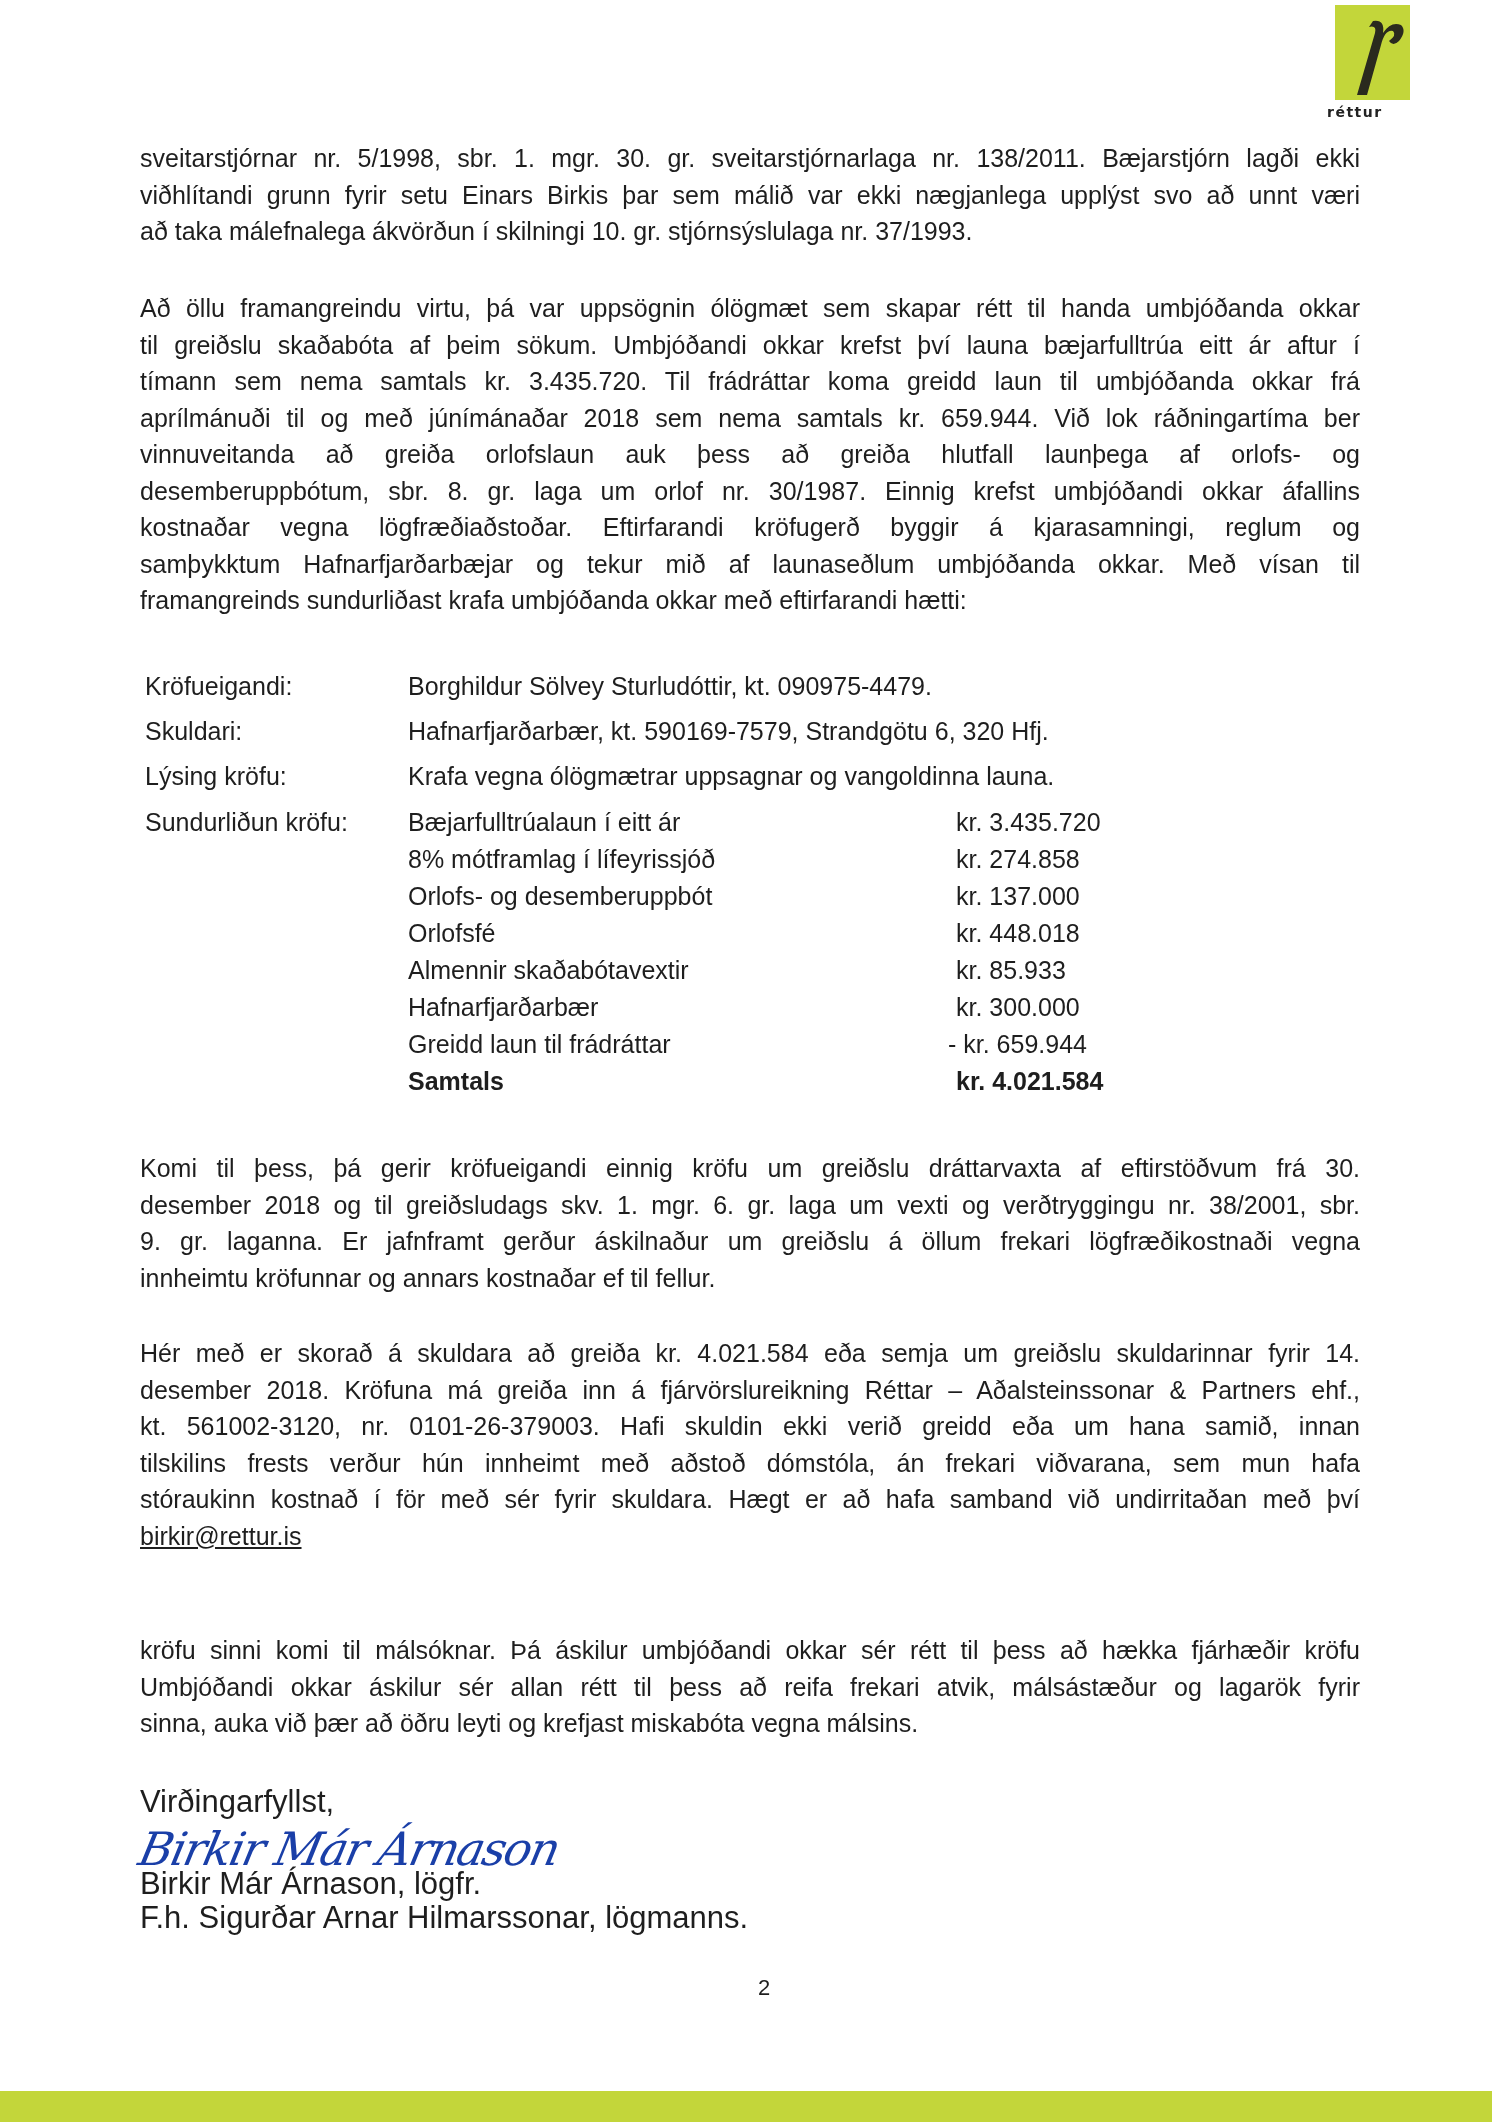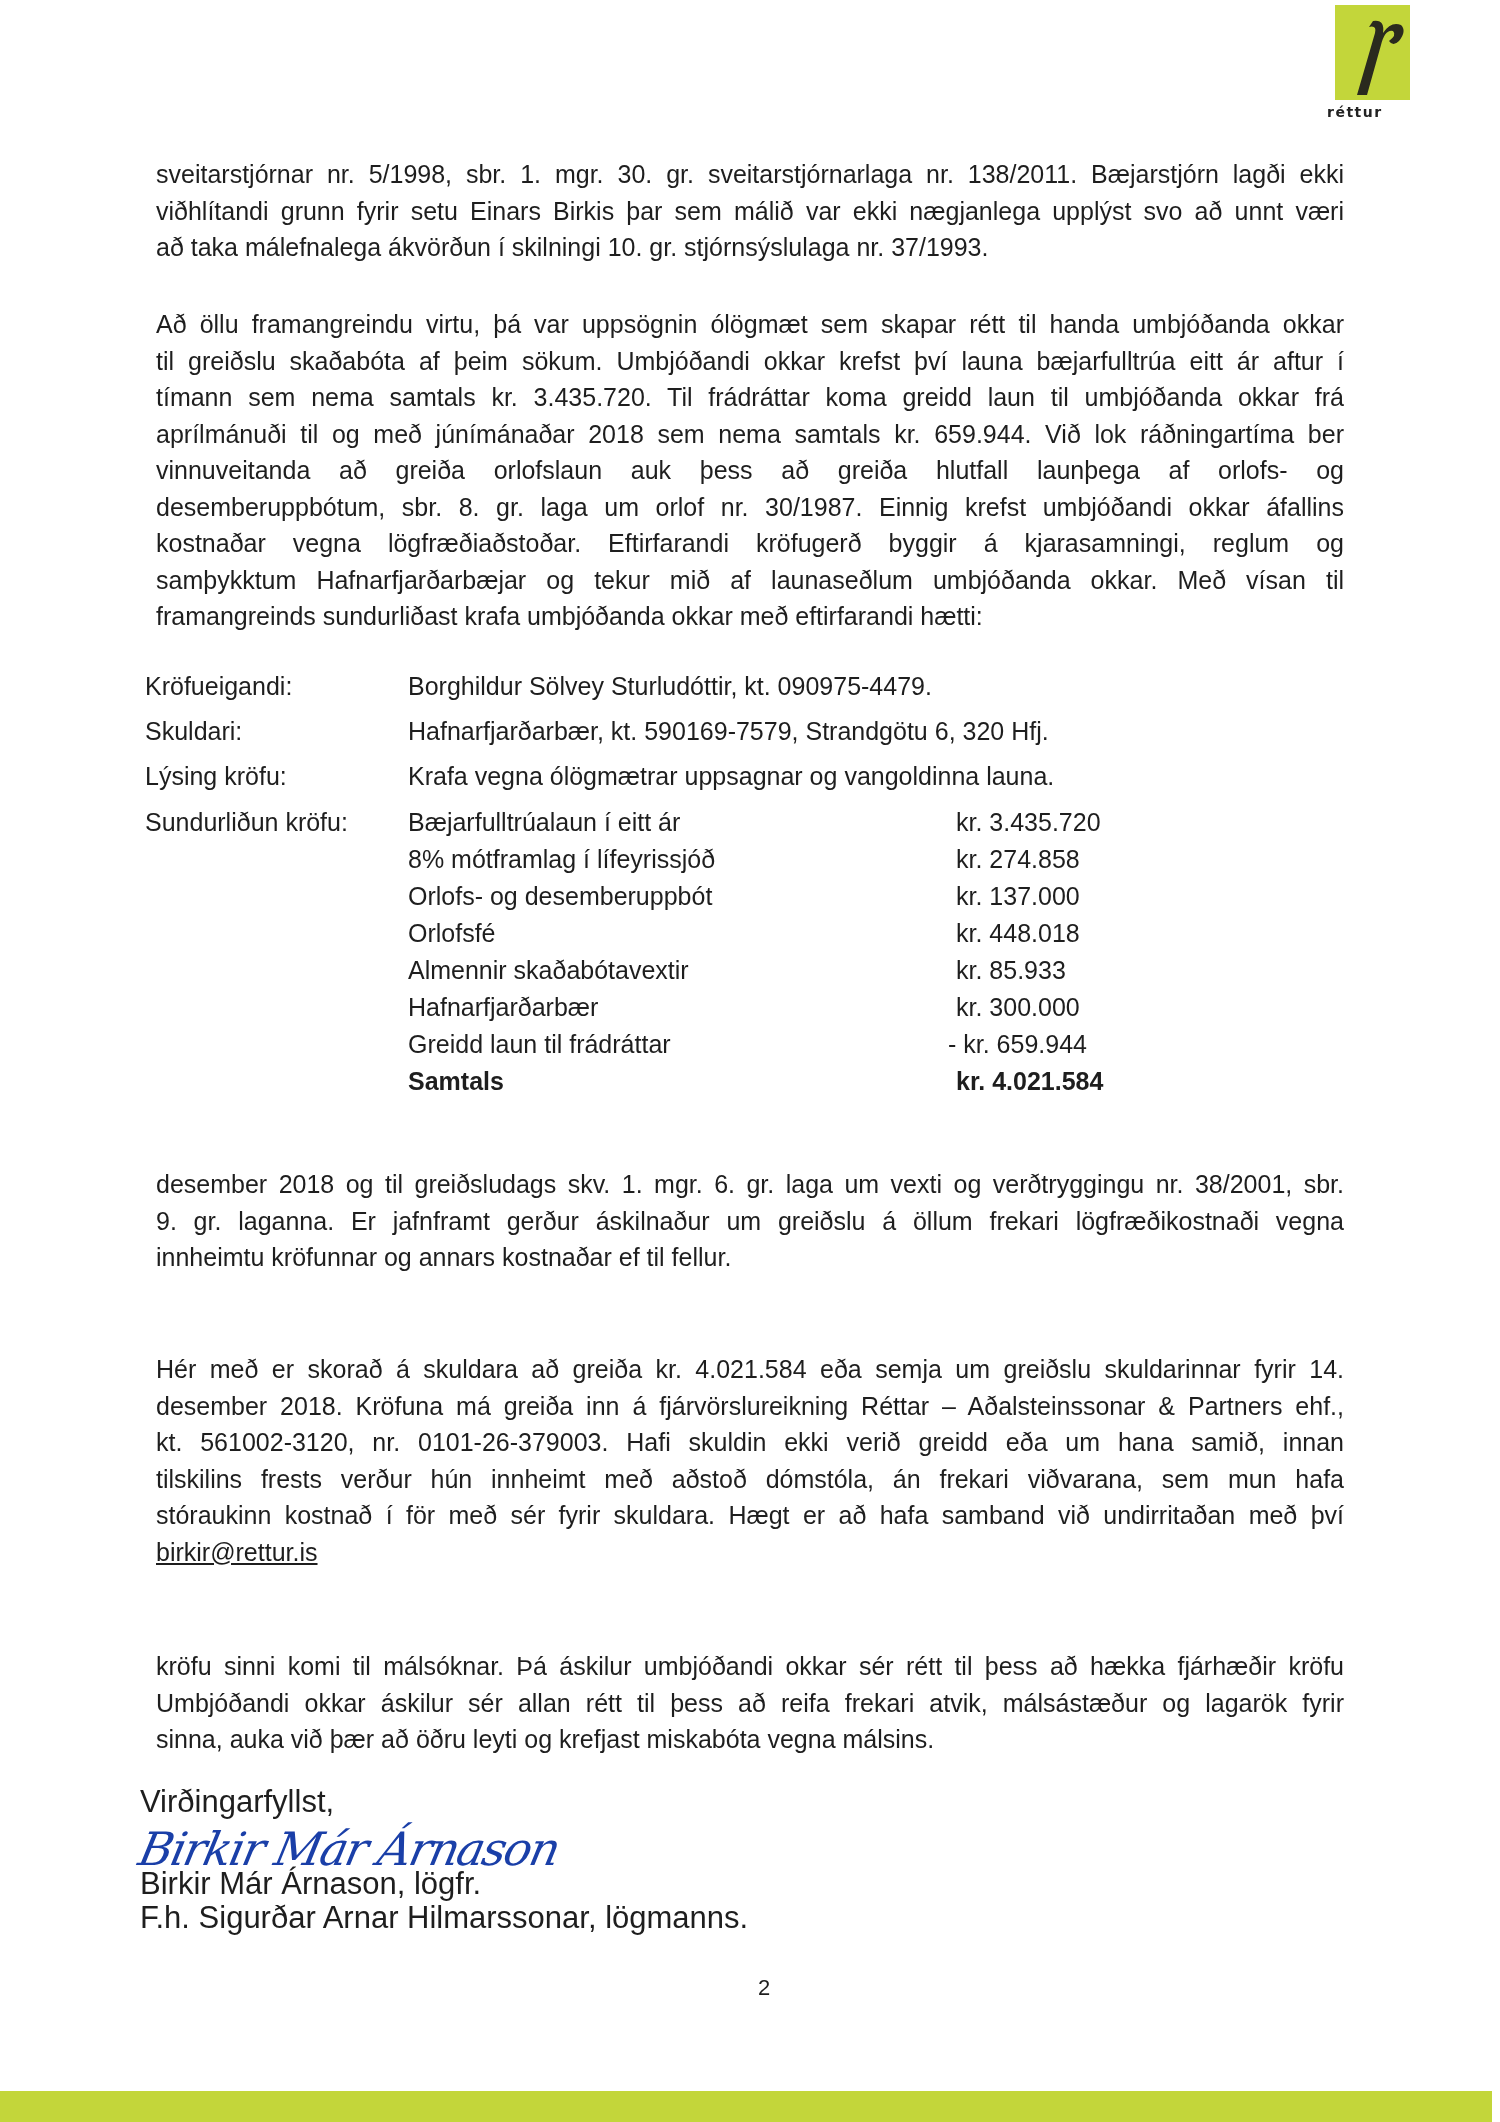--- a/index.html
+++ b/index.html
@@ -14,21 +14,21 @@
   }
   .logo svg { position: absolute; left: 0; top: 0; }
   .logo-word {
     position: absolute; left: 1327px; top: 104px; width: 95px;
     font-family: "DejaVu Sans", sans-serif; font-weight: bold; font-size: 14px;
     letter-spacing: 1.5px; color: #222;
   }
   .page { position: absolute; left: 140px; top: 140px; width: 1220px; }
   .para {
     font-size: 25px; line-height: 36.5px; text-align: justify;
-    margin: 16px; color: #1e1e1e;
+    margin: 0; color: #1e1e1e;
   }
   .para .line { display: block; text-align: justify; text-align-last: justify; white-space: nowrap; }
   .para .line.last { text-align-last: left; }
   .claim-table { position: absolute; left: 140px; top: 660px; font-size: 25px; }
   .claim-row { position: absolute; left: 0; white-space: nowrap; }
   .claim-label { position: absolute; left: 5px; width: 260px; }
   .claim-value { position: absolute; left: 268px; }
   .items { position: absolute; left: 268px; top: 160px; }
   .item { position: absolute; left: 0; white-space: nowrap; height: 36px; }
   .item-name { position: absolute; left: 0; }
@@ -124,20 +124,21 @@
     </div>
     <div class="item bold-ish" style="top:259px;">
       <span class="item-name">Samtals</span>
       <span class="item-amt">kr. 4.021.584</span>
     </div>
   </div>
 </div>
 
 <div class="page" style="top:1150px;">
   <p class="para">
+    <span class="line">Komi til þess, þá gerir kröfueigandi einnig kröfu um greiðslu dráttarvaxta af eftirstöðvum frá 30.</span>
     <span class="line">desember 2018 og til greiðsludags skv. 1. mgr. 6. gr. laga um vexti og verðtryggingu nr. 38/2001, sbr.</span>
     <span class="line">9. gr. laganna. Er jafnframt gerður áskilnaður um greiðslu á öllum frekari lögfræðikostnaði vegna</span>
     <span class="line last">innheimtu kröfunnar og annars kostnaðar ef til fellur.</span>
   </p>
 </div>
 
 <div class="page" style="top:1335px;">
   <p class="para">
     <span class="line">Hér með er skorað á skuldara að greiða kr. 4.021.584 eða semja um greiðslu skuldarinnar fyrir 14.</span>
     <span class="line">desember 2018. Kröfuna má greiða inn á fjárvörslureikning Réttar – Aðalsteinssonar &amp; Partners ehf.,</span>

